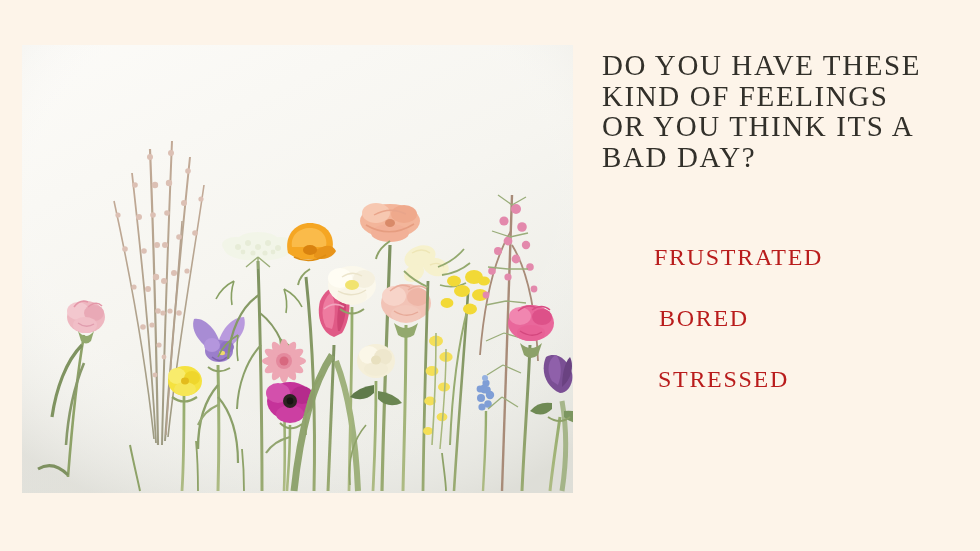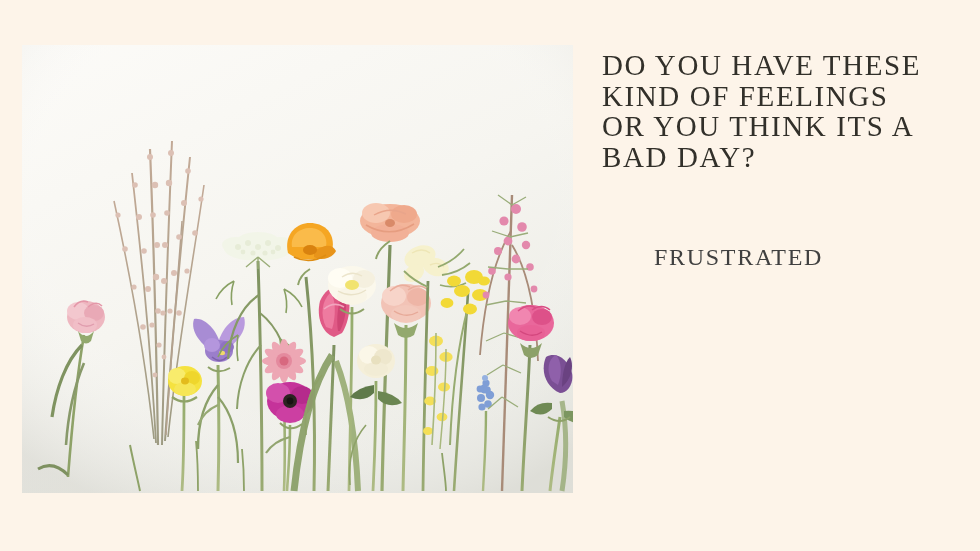--- a/index.html
+++ b/index.html
@@ -70,21 +70,21 @@
     margin: 0;
     padding: 0;
     list-style: none;
   }
   .feeling-item {
     font-family: "Liberation Serif", serif;
     font-weight: 400;
     font-size: 24px;
     line-height: 24px;
     letter-spacing: 1.7px;
-    color: #404040;
+    color: #b91c1c;
     text-transform: uppercase;
     margin-bottom: 37px;
     white-space: nowrap;
   }
   .feeling-item:nth-child(2) { padding-left: 5px; }
   .feeling-item:nth-child(3) { padding-left: 4px; }
   .feeling-item:nth-child(4) { padding-left: 5px; }
   .feeling-item:last-child { margin-bottom: 0; }
 </style>
 </head>
@@ -476,16 +476,18 @@
 
   <div class="text-col">
 
     <h1 class="headline">DO YOU HAVE THESE
 KIND OF FEELINGS
 OR YOU THINK ITS A
 BAD DAY?</h1>
 
     <ul class="feelings">
       <li class="feeling-item">FRUSTRATED</li>
+      <li class="feeling-item">BORED</li>
+      <li class="feeling-item">STRESSED</li>
     </ul>
   </div>
 
 </div>
 
 </body></html>

